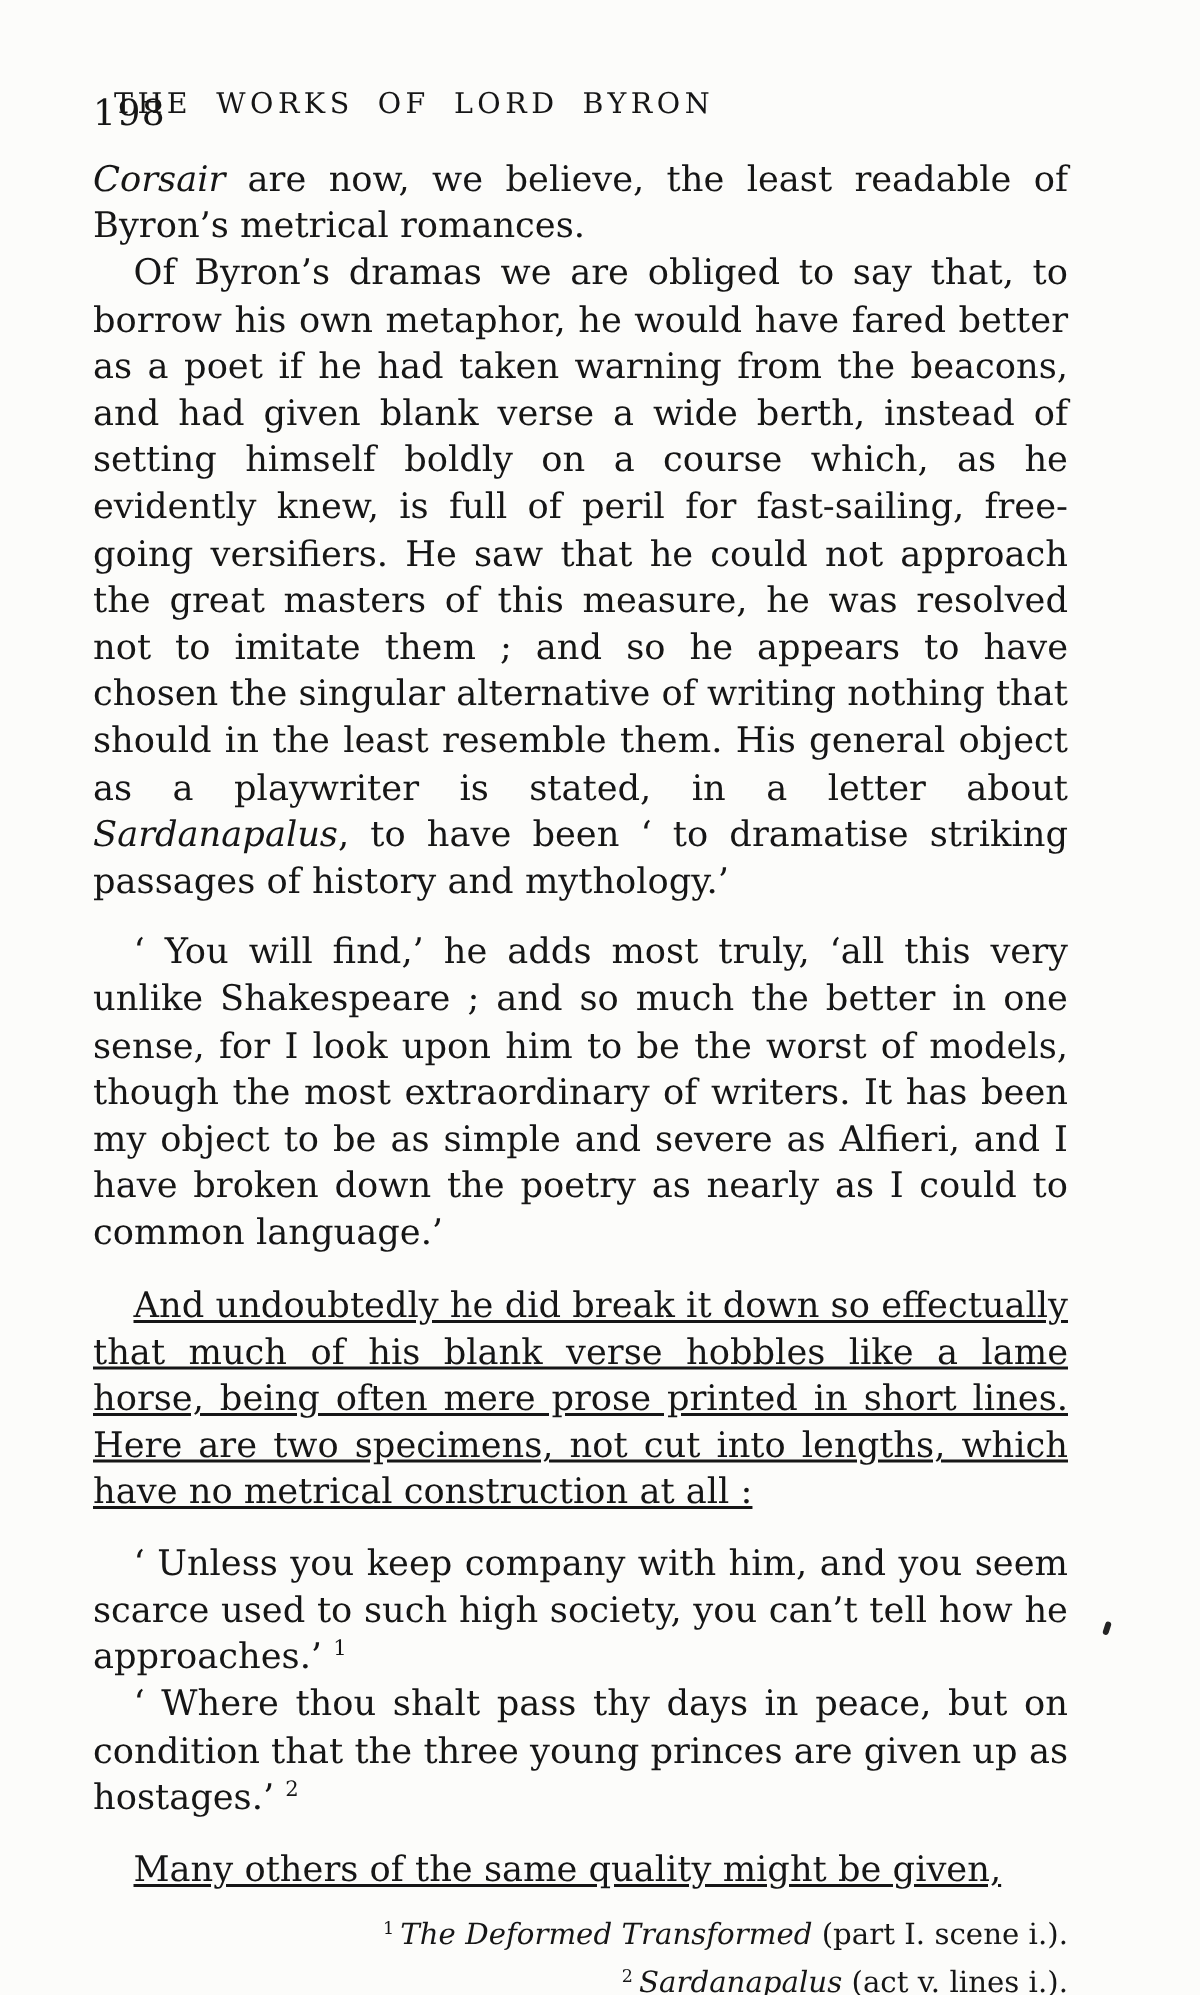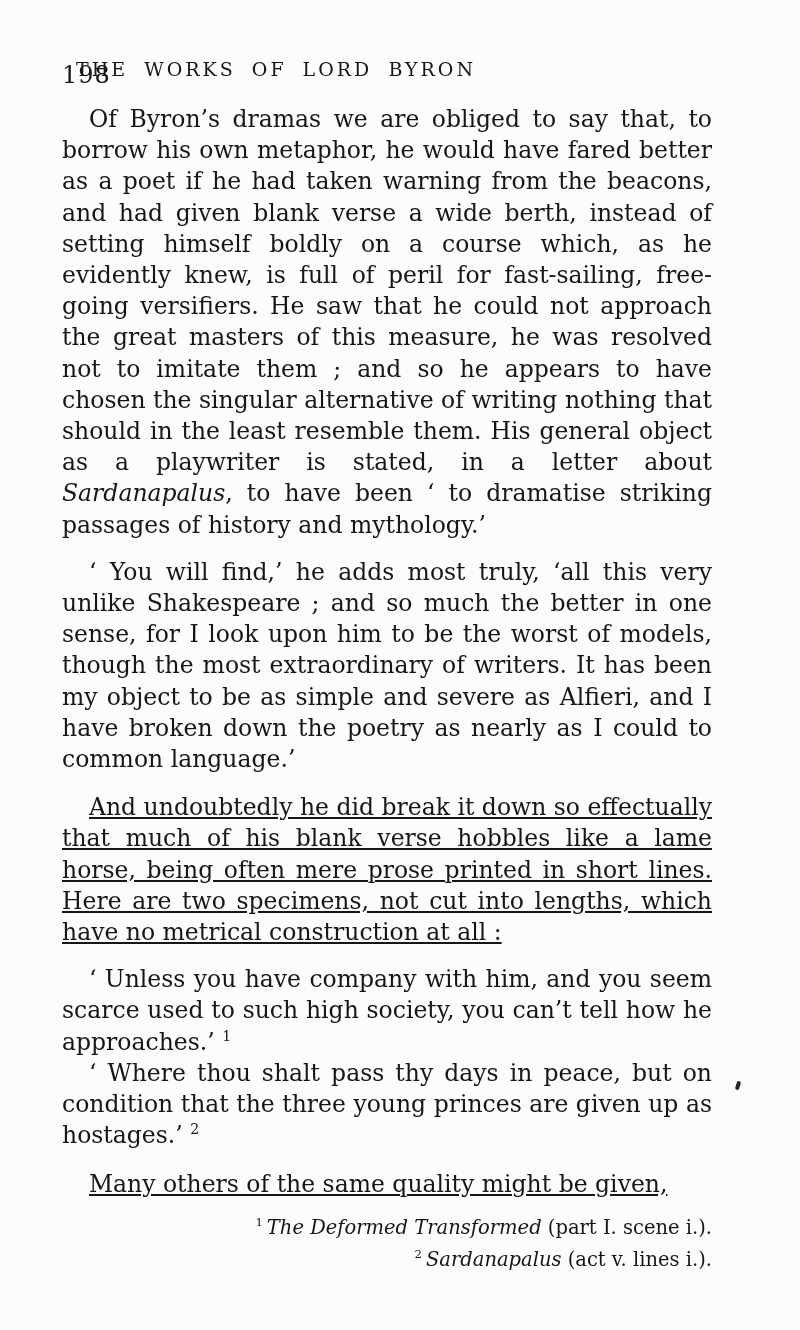--- a/index.html
+++ b/index.html
@@ -70,24 +70,25 @@
 <body>
 
 <div class="page">
 
   <div class="running-head">
     <span class="page-num">198</span>
     <span class="head-title">THE WORKS OF LORD BYRON</span>
   </div>
 
   <div class="body-text">
+    <p class="para noindent"><i>Corsair</i><span> are now, we believe, the least readable of Byron’s metrical romances.</span></p>
     <p class="para"><span>Of Byron’s dramas we are obliged to say that, to borrow his own metaphor, he would have fared better as a poet if he had taken warning from the beacons, and had given blank verse a wide berth, instead of setting himself boldly on a course which, as he evidently knew, is full of peril for fast-sailing, free-going versifiers.  He saw that he could not approach the great masters of this measure, he was resolved not to imitate them ; and so he appears to have chosen the singular alternative of writing nothing that should in the least resemble them.  His general object as a playwriter is stated, in a letter about </span><i>Sardanapalus</i><span>, to have been ‘ to dramatise striking passages of history and mythology.’</span></p>
     <p class="para gap-sm"><span>‘ You will find,’ he adds most truly, ‘all this very unlike Shakespeare ; and so much the better in one sense, for I look upon him to be the worst of models, though the most extraordinary of writers.  It has been my object to be as simple and severe as Alfieri, and I have broken down the poetry as nearly as I could to common language.’</span></p>
     <p class="para gap-md"><span>And undoubtedly he did break it down so effectually that much of his blank verse hobbles like a lame horse, being often mere prose printed in short lines.  Here are two specimens, not cut into lengths, which have no metrical construction at all :</span></p>
-    <p class="para gap-sm"><span>‘ Unless you have company with him, and you seem scarce used to such high society, you can’t tell how he approaches.’ </span><sup>1</sup></p>
+    <p class="para gap-sm"><span>‘ Unless you keep company with him, and you seem scarce used to such high society, you can’t tell how he approaches.’ </span><sup>1</sup></p>
     <p class="para"><span>‘ Where thou shalt pass thy days in peace, but on condition that the three young princes are given up as hostages.’ </span><sup>2</sup></p>
     <p class="para gap-md"><span>Many others of the same quality might be given,</span></p>
 
     <div class="footnotes">
       <p class="footnote"><sup>1</sup><i>The Deformed Transformed</i><span> (part I. scene i.).</span></p>
       <p class="footnote"><sup>2</sup><i>Sardanapalus</i><span> (act v. lines i.).</span></p>
     </div>
   </div>
 
   <span class="margin-speck"></span>

